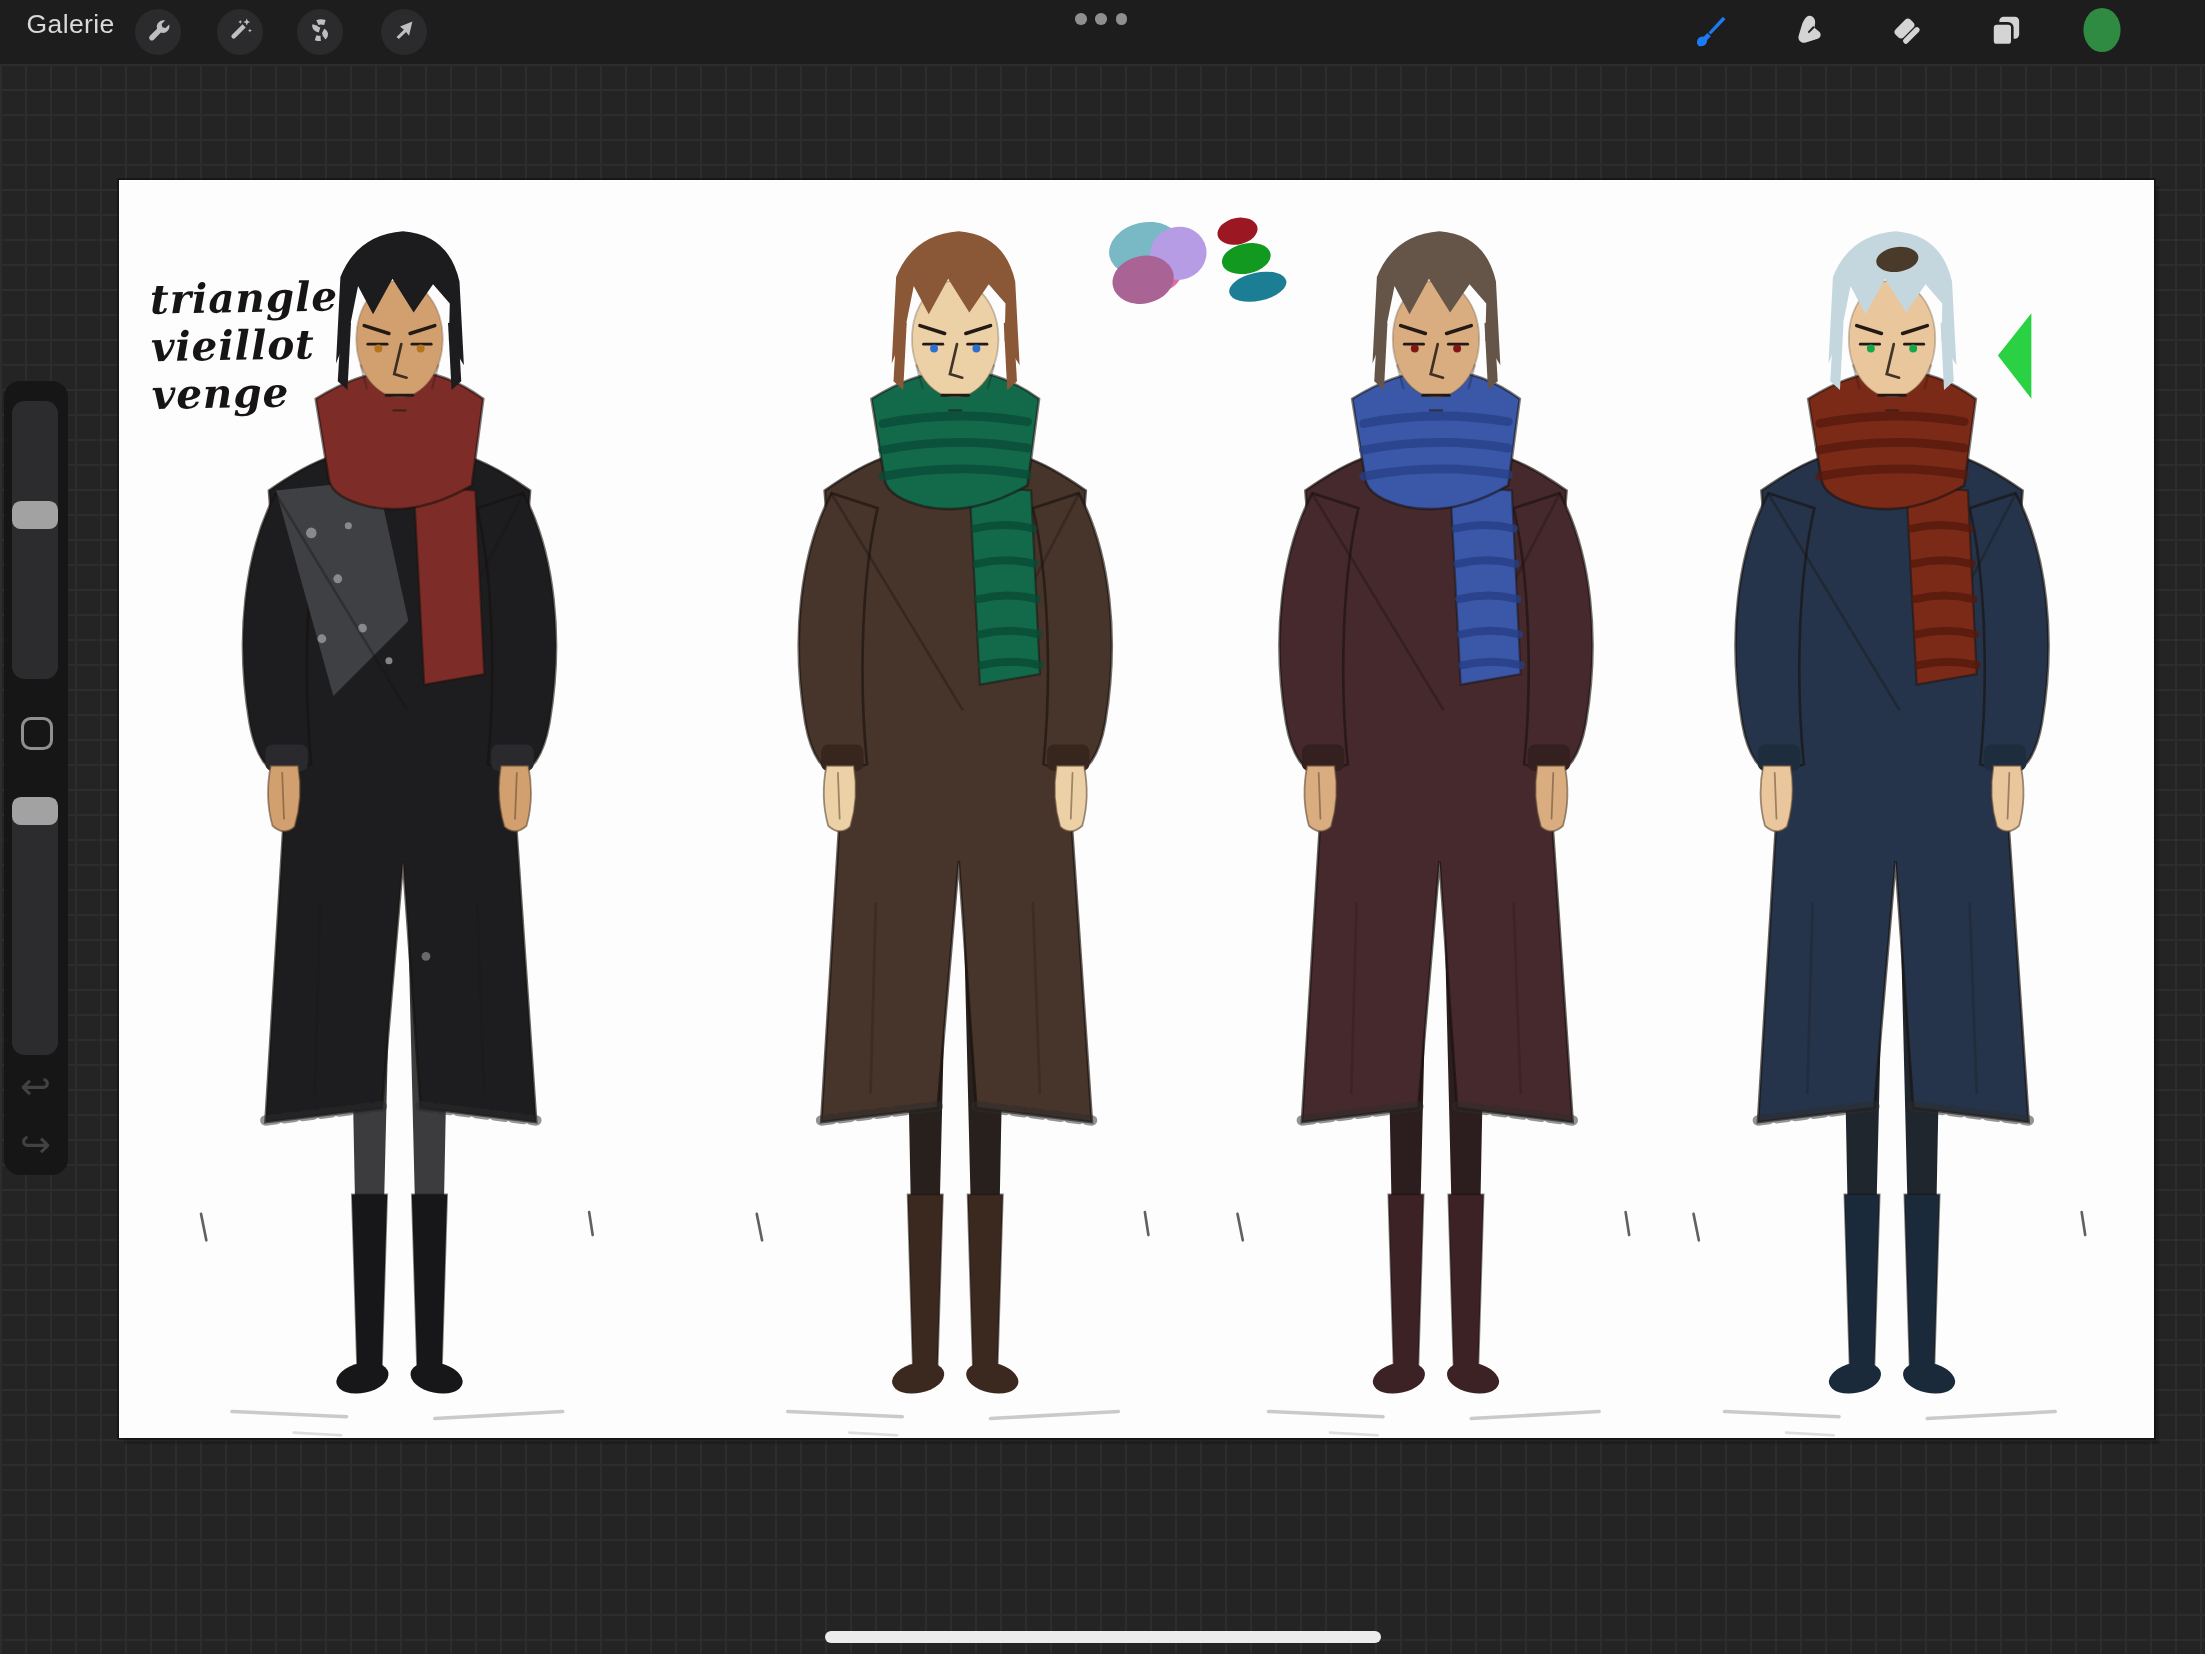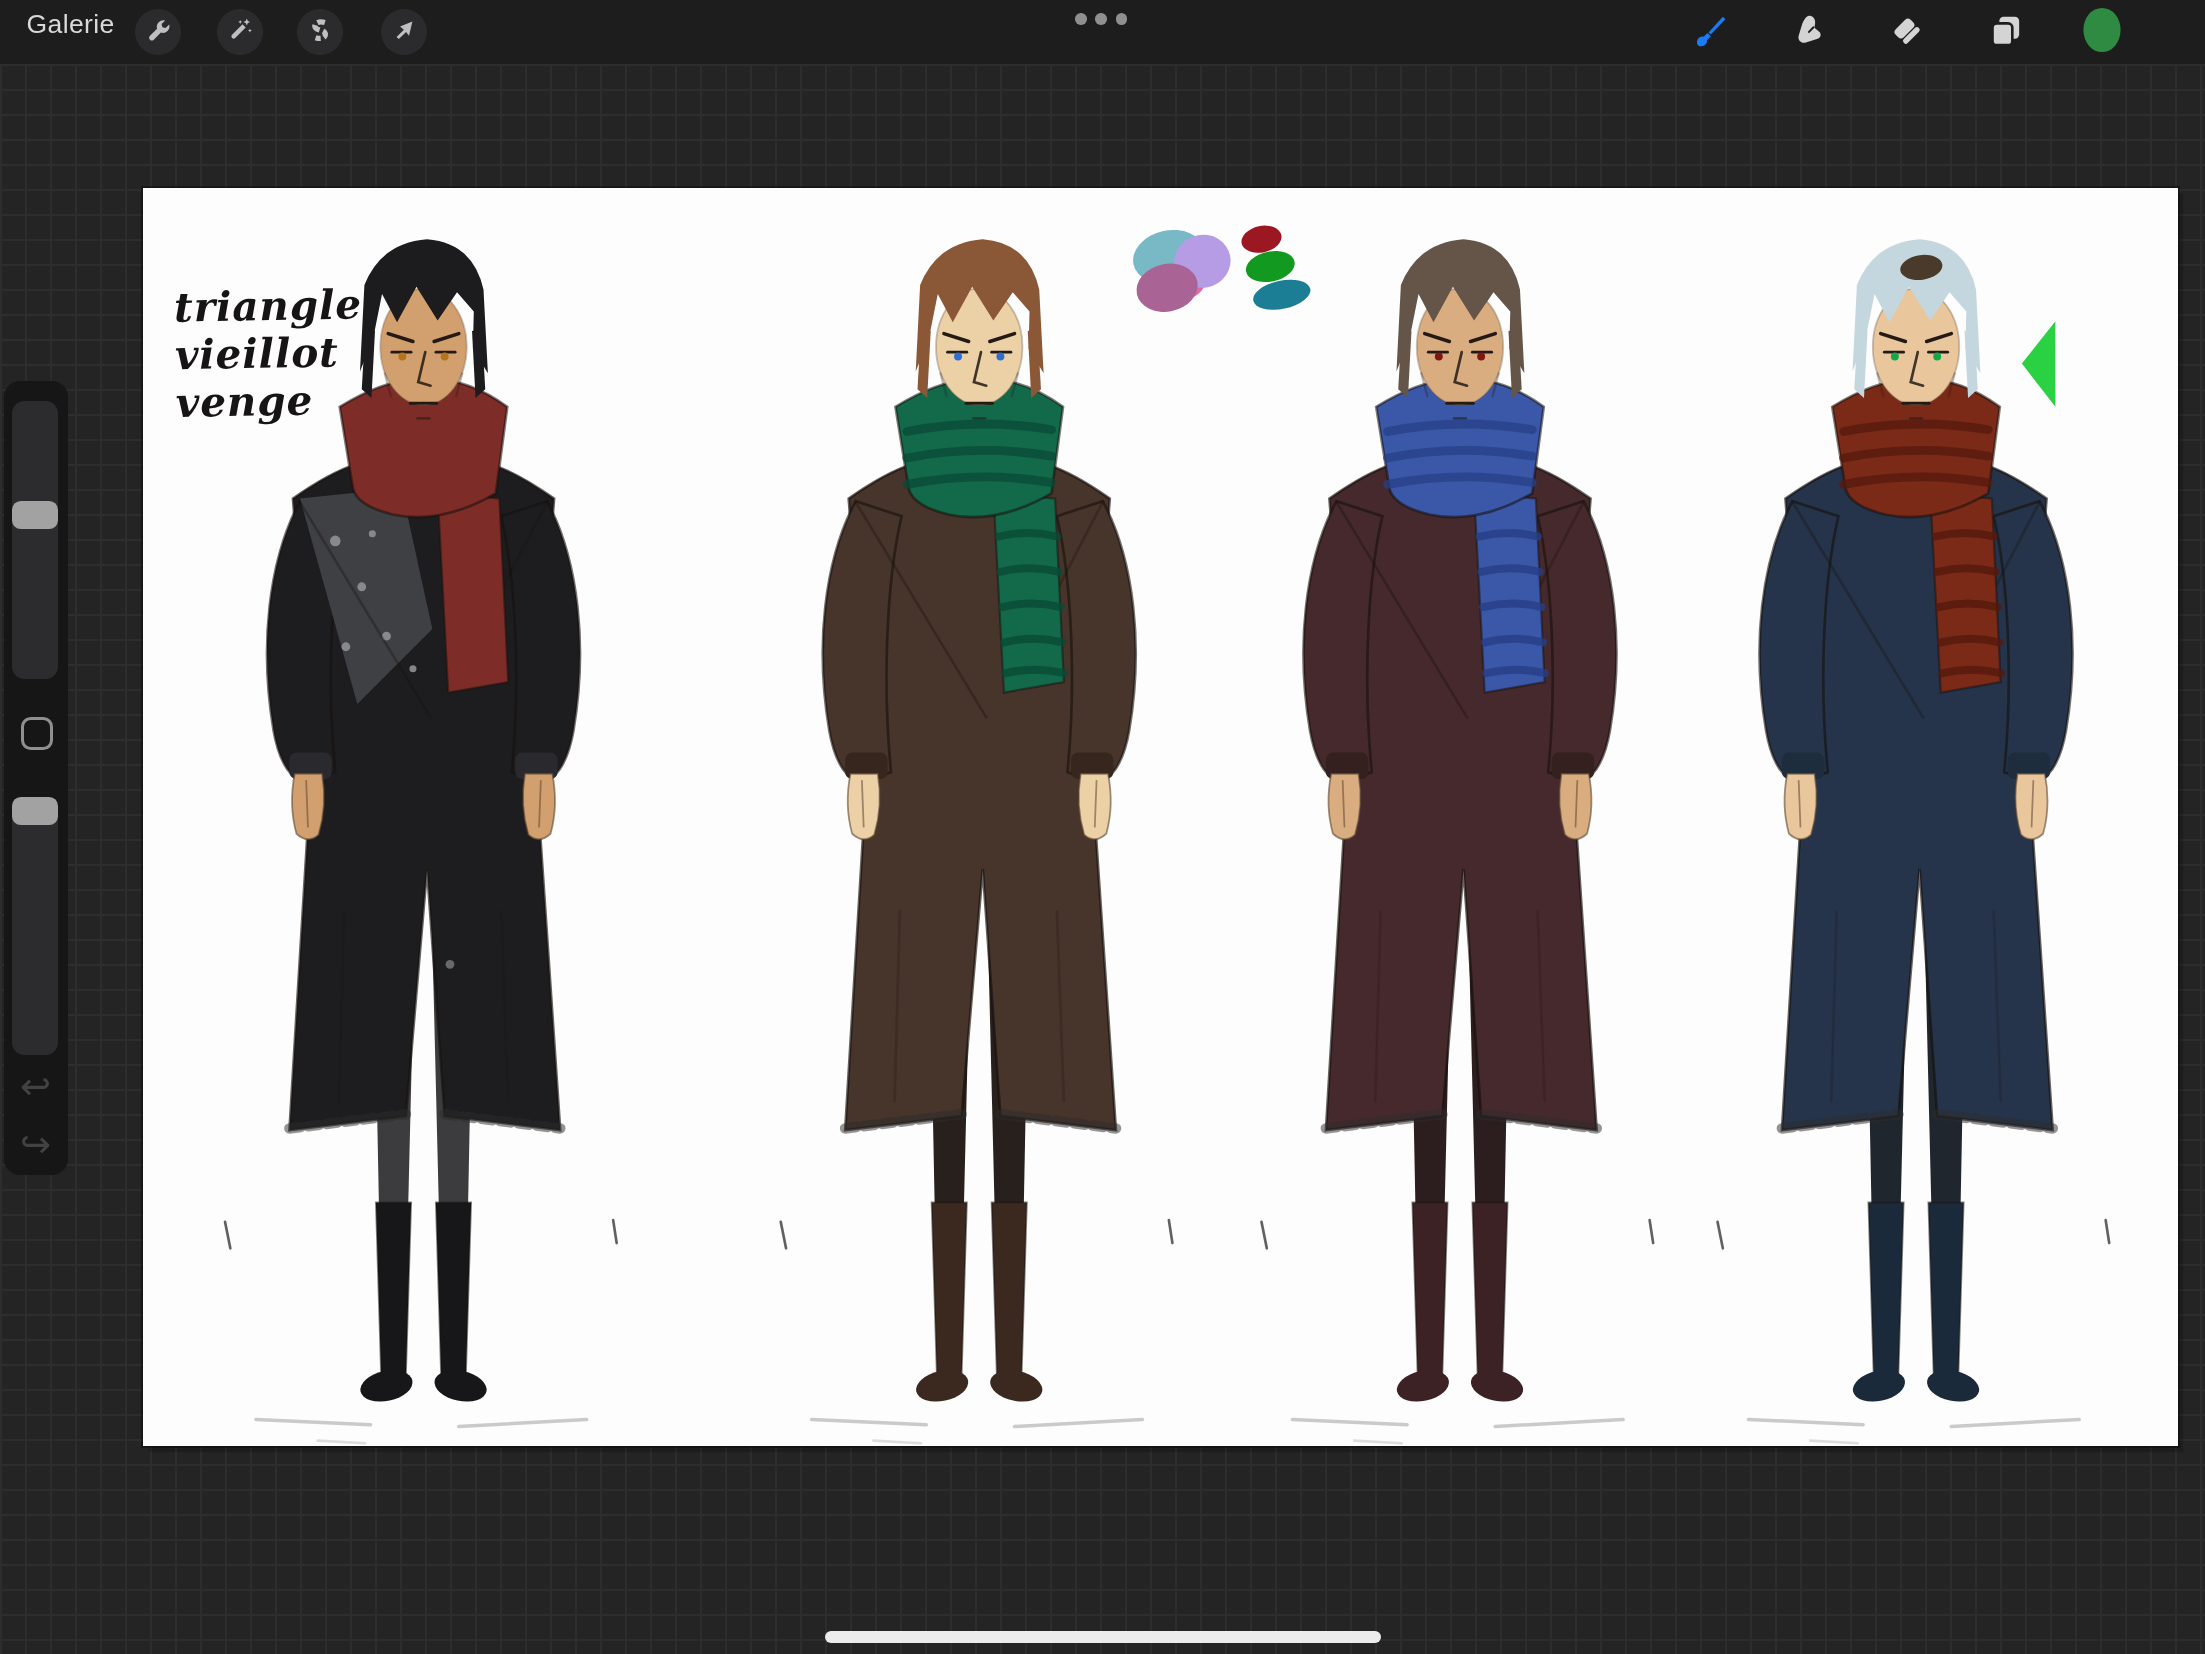--- a/index.html
+++ b/index.html
@@ -24,22 +24,22 @@
   .slider-track{position:absolute;left:8.8px;width:46px;background:#2c2c2e;border-radius:12.4px;}
   #track-size{top:20px;height:278px;}
   #track-opacity{top:416px;height:258px;}
   .slider-handle{position:absolute;left:0;width:46px;height:28px;background:#a2a2a2;border-radius:8.8px;}
   #modify-btn{position:absolute;left:17px;top:336px;width:26.5px;height:26.5px;border:3.5px solid #909090;
     border-radius:9.7px;background:transparent;}
   .ur-btn{position:absolute;left:0;width:64px;height:49px;display:flex;align-items:center;justify-content:center;
     color:#424242;font-size:37px;line-height:1;}
   #undo-btn{top:681px;} #redo-btn{top:739px;}
   
-  #canvas{position:absolute;left:119px;top:188px;width:2035px;height:1258px;background:#fdfdfd;
-    box-shadow:0 0 0 1.8px rgba(10,10,10,.55),5.3px 6.2px 0 rgba(0,0,0,.18);z-index:10;margin-left:24px;}
+  #canvas{position:absolute;left:119px;top:180px;width:2035px;height:1258px;background:#fdfdfd;
+    box-shadow:0 0 0 1.8px rgba(10,10,10,.55),5.3px 6.2px 0 rgba(0,0,0,.18);z-index:10;}
   #art{position:absolute;left:0;top:0;width:100%;height:100%;}
   
   #home-indicator{position:absolute;left:825px;top:1631px;width:556px;height:11.5px;border-radius:6.2px;
     background:#ececec;z-index:40;}
 </style>
 </head>
 <body>
 
 <div id="workspace">
 

